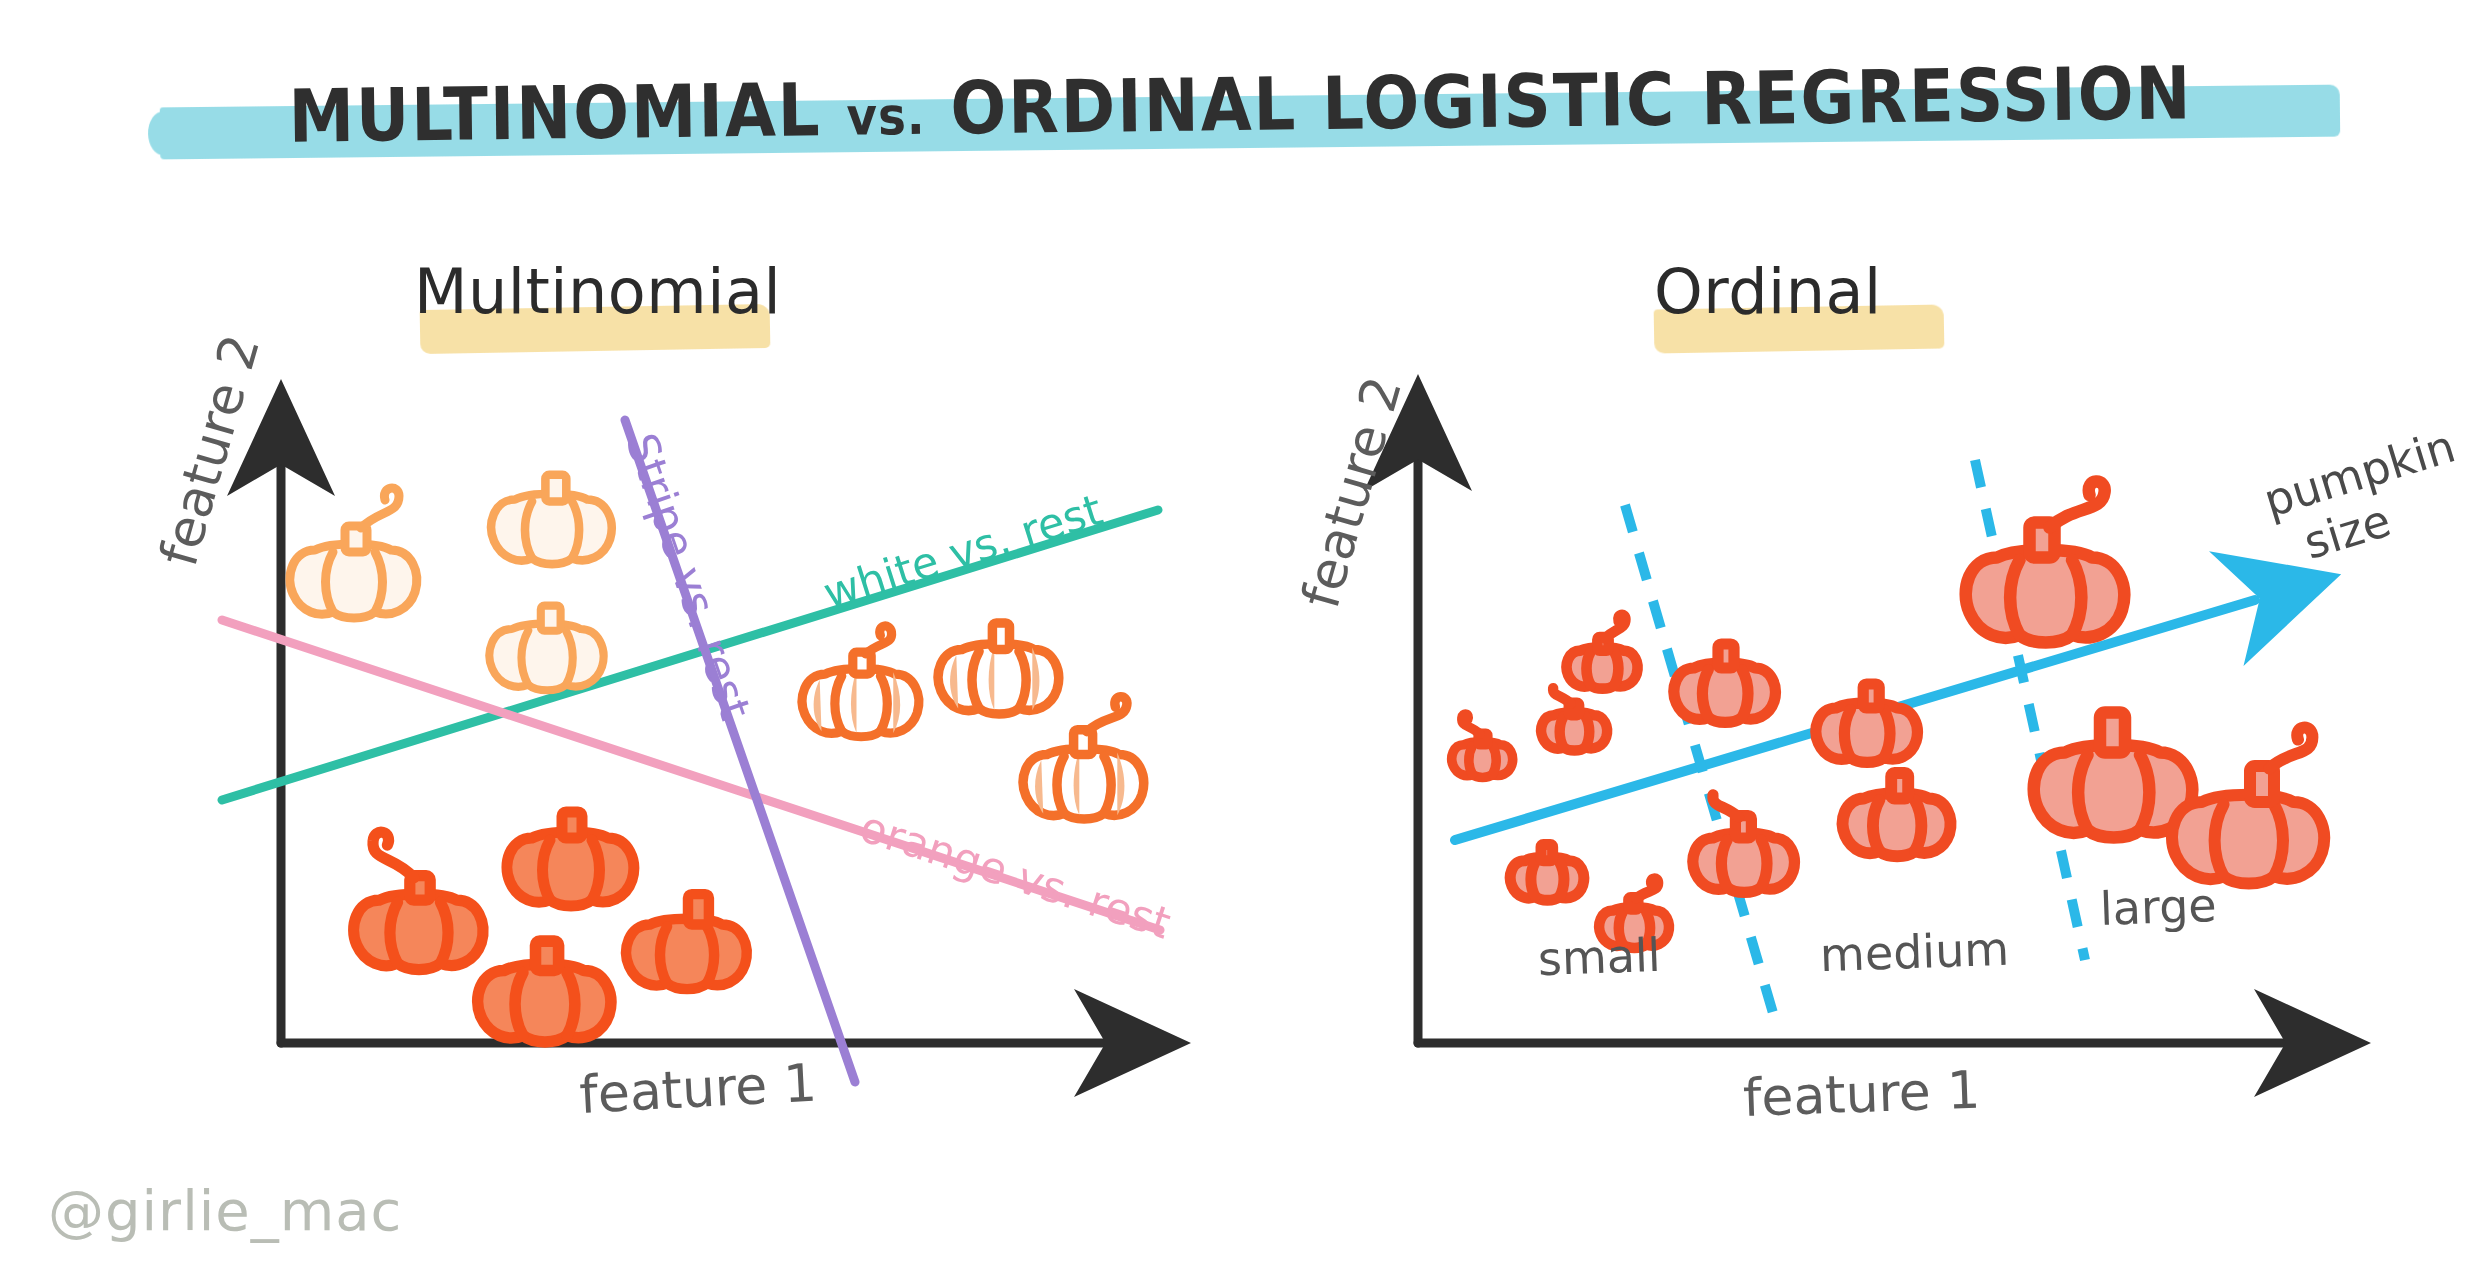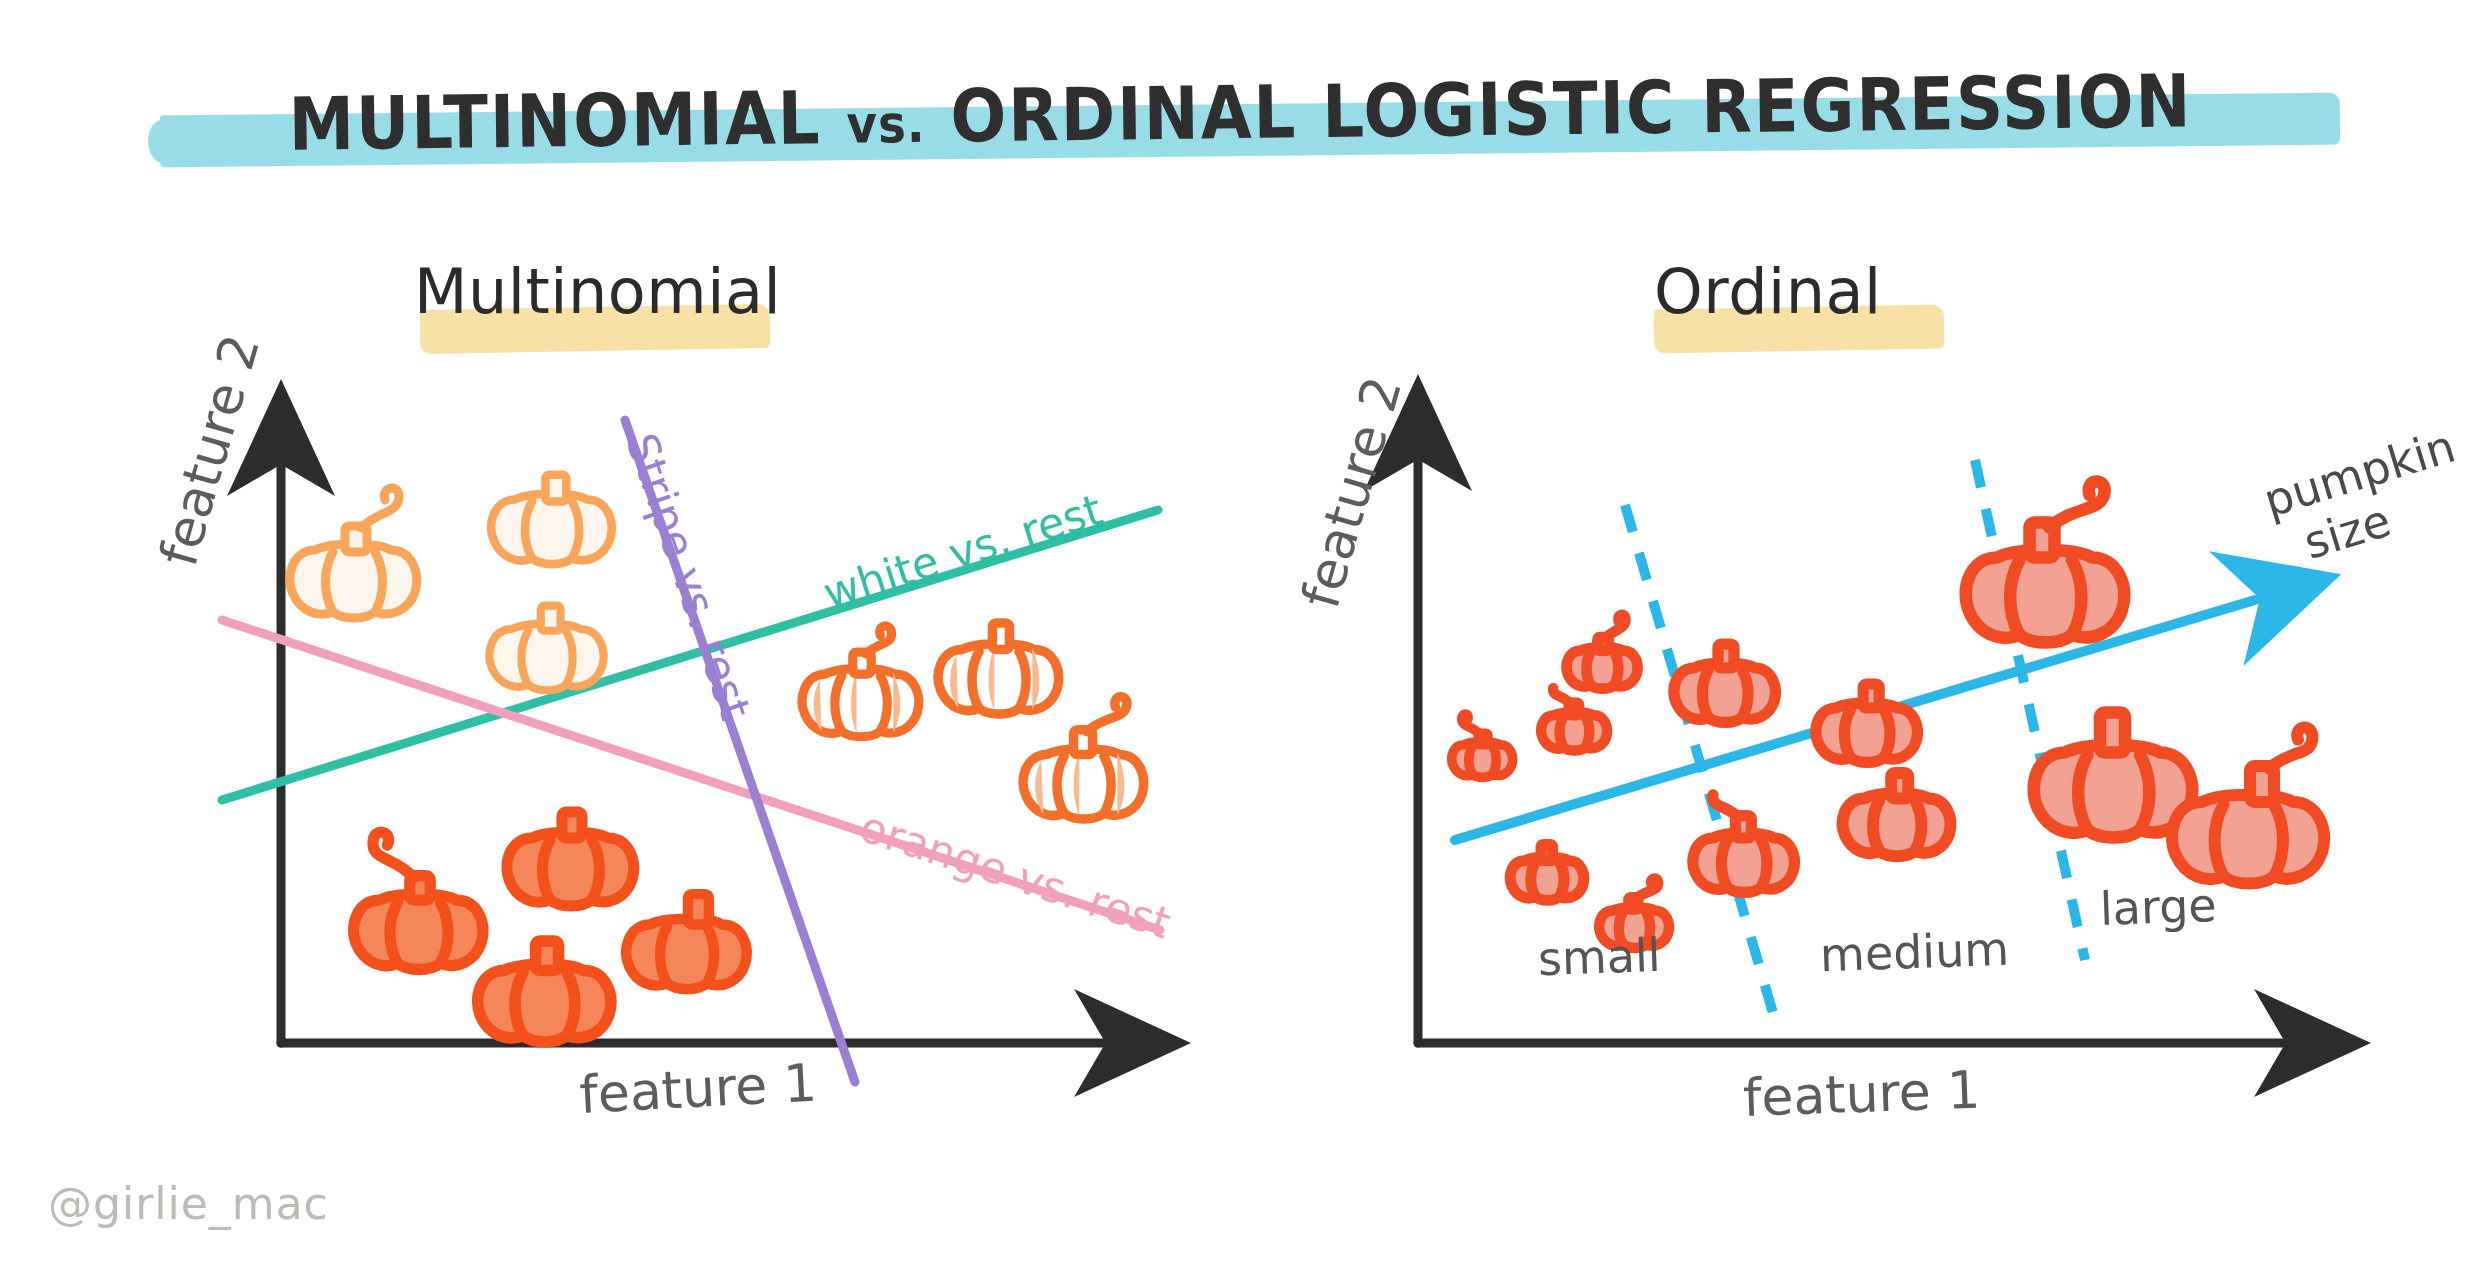--- a/index.html
+++ b/index.html
@@ -6,21 +6,21 @@
   html,body{margin:0;padding:0;background:#ffffff;}
   body{
     width:2481px;height:1262px;position:relative;overflow:hidden;
     font-family:"DejaVu Sans", sans-serif;
     -webkit-font-smoothing:antialiased;
   }
   .stage{position:absolute;inset:0;}
 
   
   #title-wrap{
-    position:absolute;left:0;top:48px;width:2481px;height:110px;
+    position:absolute;left:0;top:40px;width:2481px;height:110px;
   }
   #title-highlight{
     position:absolute;left:160px;top:56px;width:2180px;height:52px;
     background:#85D7E3;opacity:.85;
     transform:rotate(-0.6deg);
     border-radius:3px 10px 6px 4px;
     filter:blur(.4px);
   }
   #title-highlight:after{
     content:"";position:absolute;left:-12px;top:4px;width:30px;height:44px;
@@ -73,21 +73,21 @@
   
   #pumpkin-size-label{
     position:absolute;left:2258px;top:478px;
     font-family:"DejaVu Sans", sans-serif;font-size:45px;color:#4a4a4a;
     line-height:1.15;transform:rotate(-17deg);transform-origin:0 0;
   }
 
   
   #watermark{
     position:absolute;left:48px;top:1178px;
-    font-family:"DejaVu Sans", sans-serif;font-size:44px;
+    font-family:"DejaVu Sans", sans-serif;font-size:56px;
     color:#b9bdb5;letter-spacing:1px;white-space:nowrap;
   }
 </style>
 </head>
 <body>
 
 <div class="stage">
 
   <div id="title-wrap">
     <div id="title-highlight"></div>

